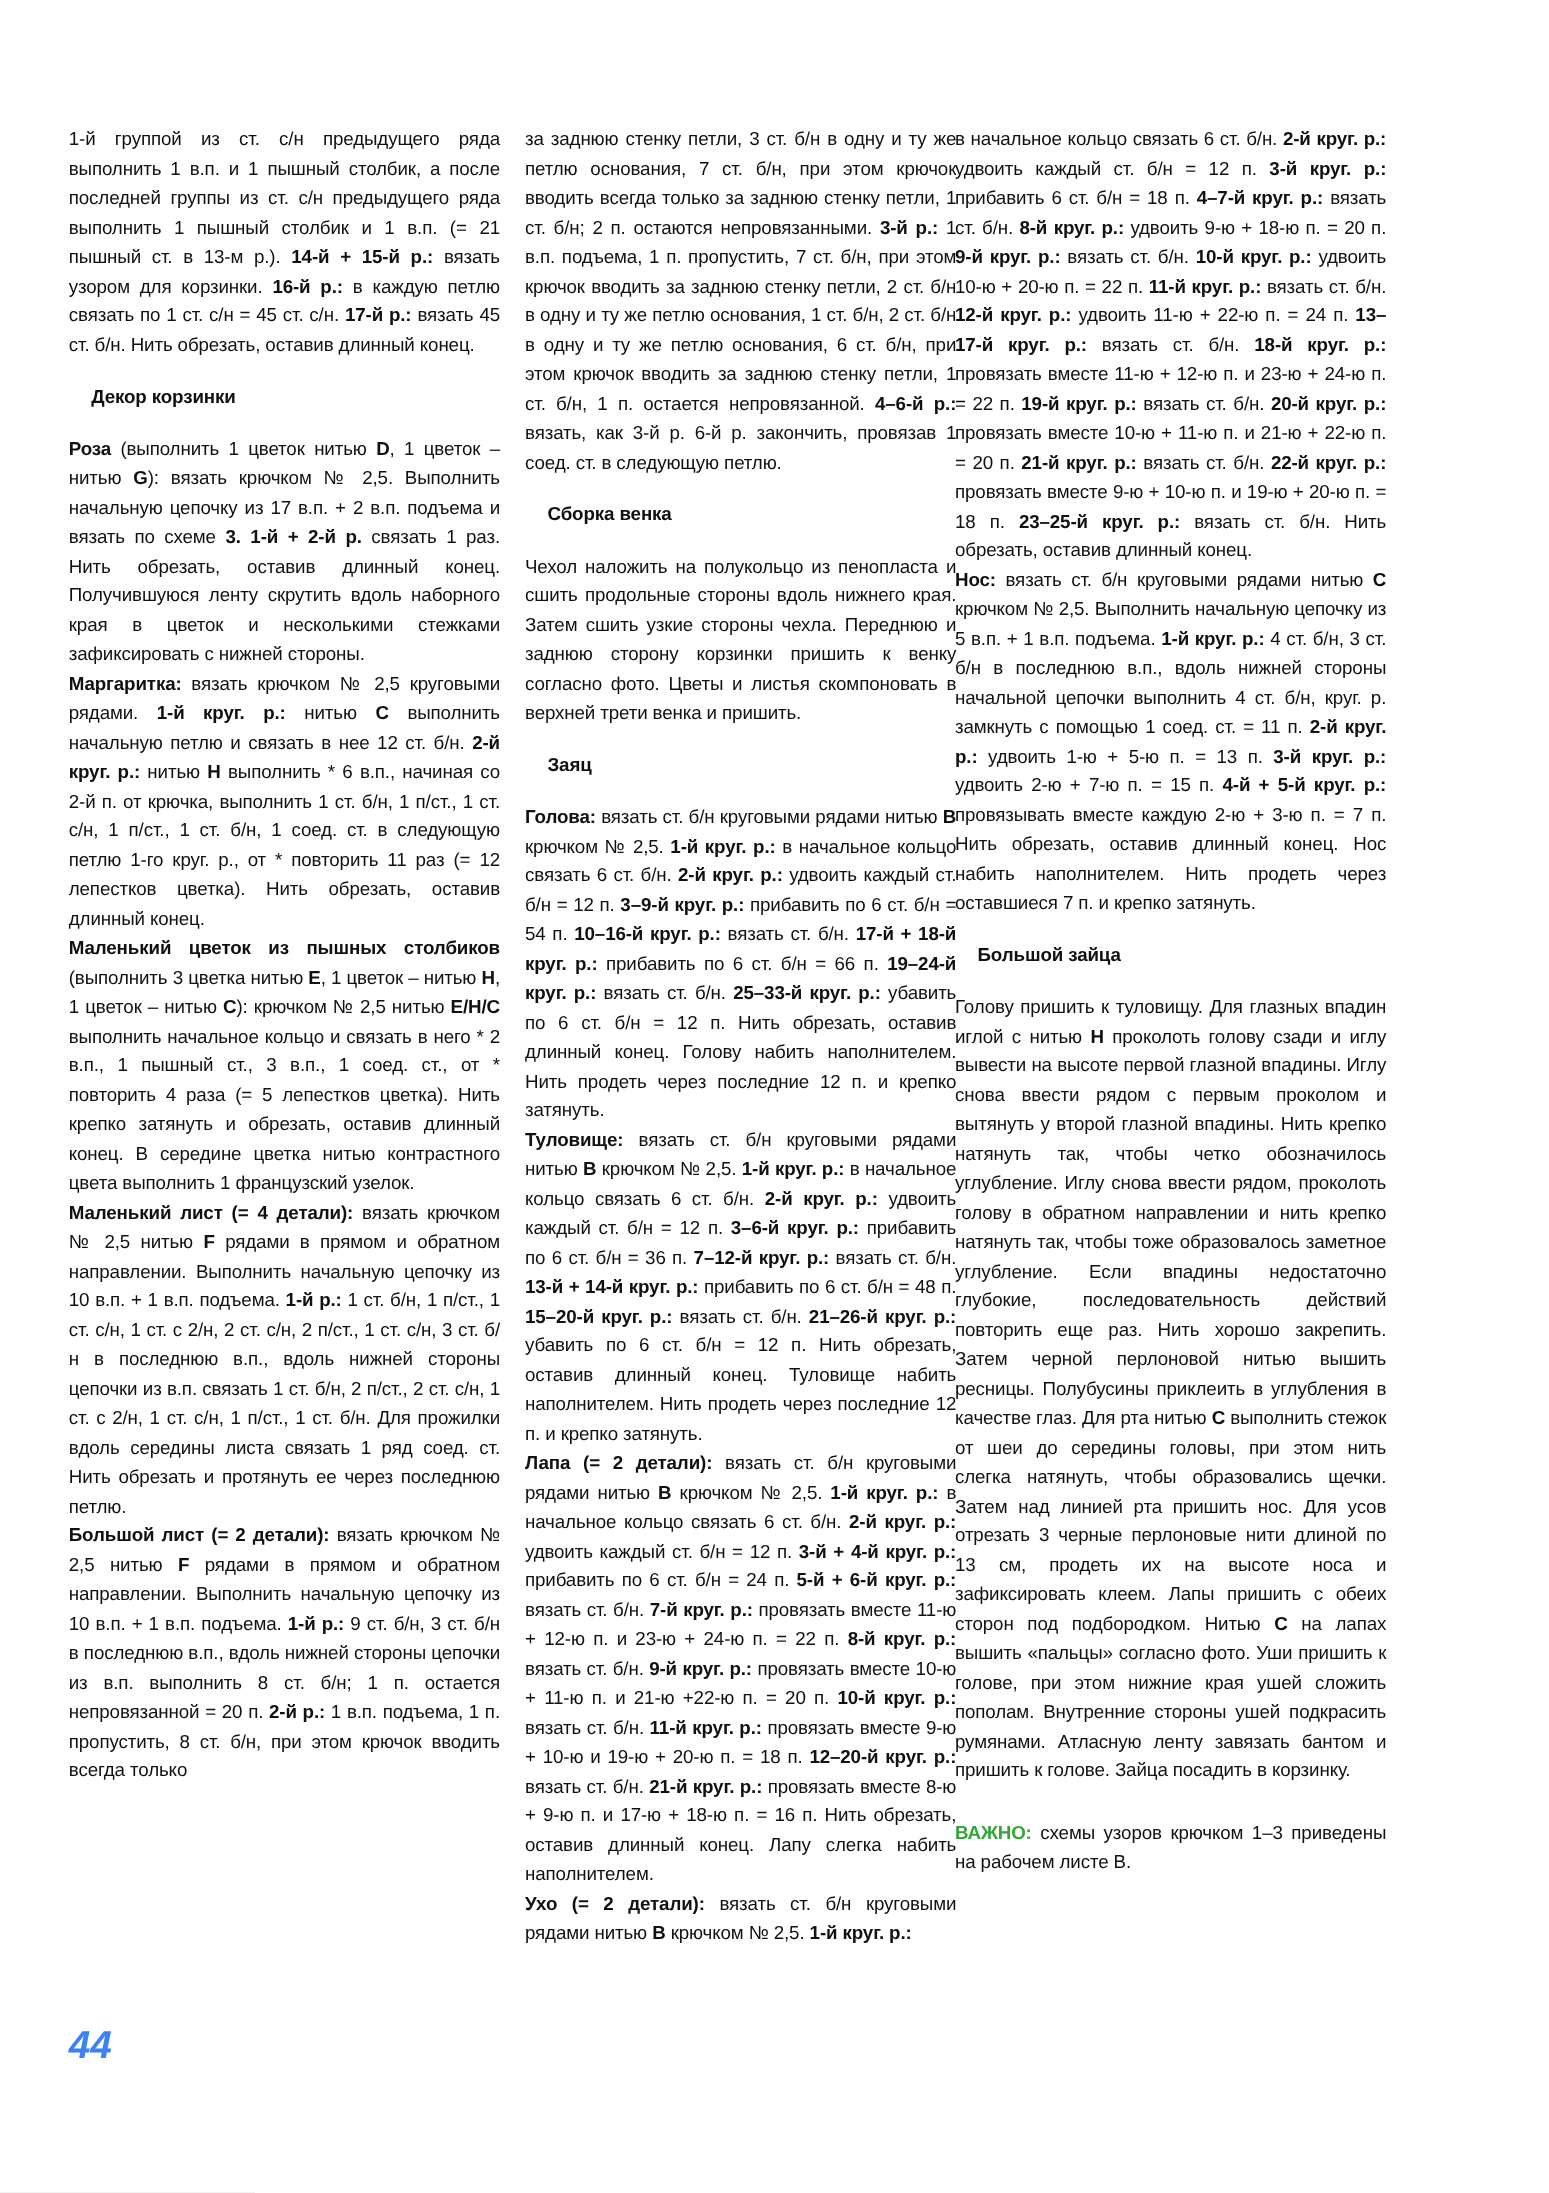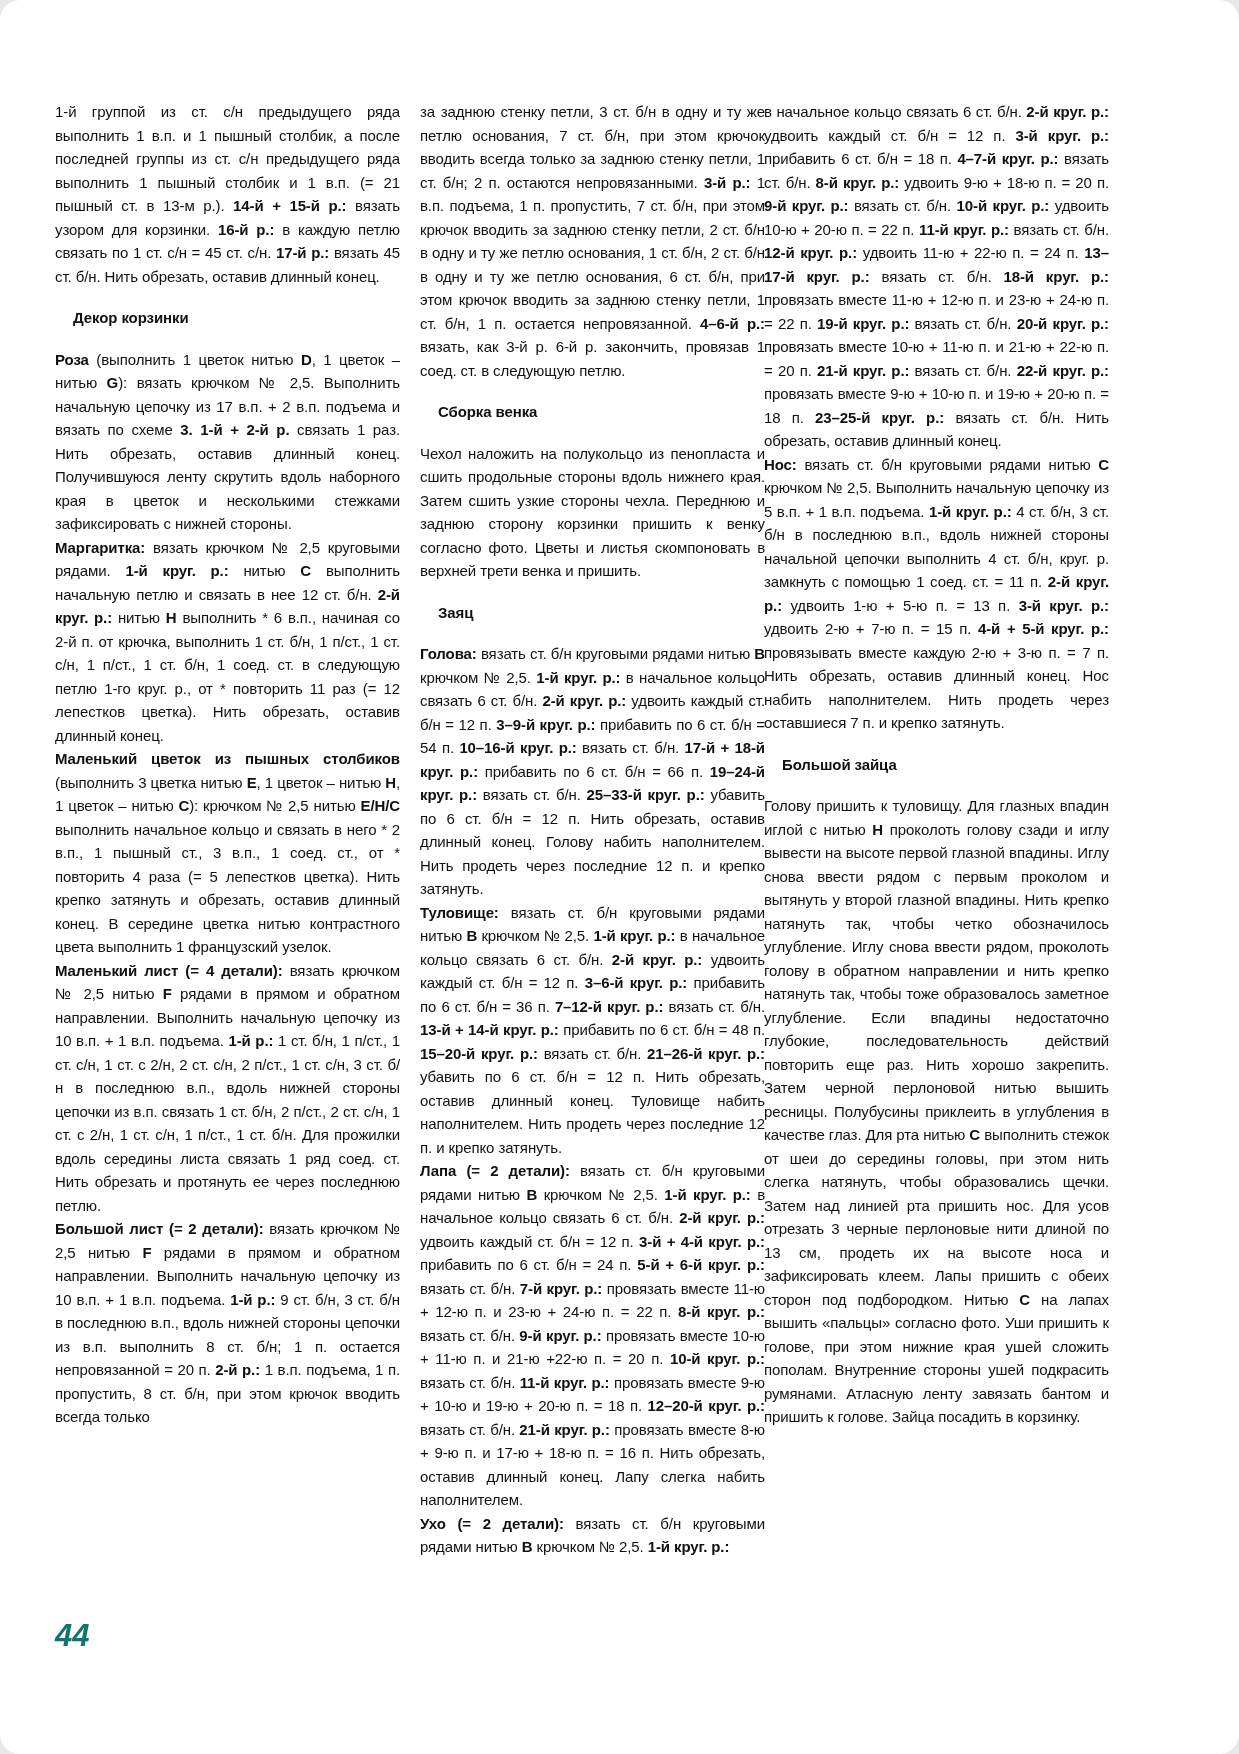--- a/index.html
+++ b/index.html
@@ -4,21 +4,20 @@
 <style>
   html,body { margin:0; padding:0; background:#e8e8e8; }
   .page {
     position:relative;
     width:1239px; height:1754px;
     margin:0 auto;
     background:#ffffff;
     font-family:"Liberation Sans", "DejaVu Sans", sans-serif;
     color:#111111;
     overflow:hidden;
-    border-radius:20px;
   }
   .col {
     position:absolute;
     top:100px;
     width:345px;
     font-size:15px;
     line-height:23.5px;
     letter-spacing:-0.1px;
     text-align:justify;
     text-justify:inter-word;
@@ -36,21 +35,21 @@
   .para b { font-weight:bold; }
   .important { margin-top:26px; }
   .green-bold { font-weight:bold; }
   .page-number {
     position:absolute;
     left:55px;
     top:1618px;
     font-size:31px;
     font-style:italic;
     font-weight:600;
-    color:#0f766e;
+    color:#3b82f6;
   }
 </style>
 </head>
 <body>
 
 <div class="page">
   <div class="col col-1">
       <p class="para">1-й группой из ст. с/н предыдущего ряда выполнить 1 в.п. и 1 пышный столбик, а после последней группы из ст. с/н предыдущего ряда выполнить 1 пышный столбик и 1 в.п. (= 21 пышный ст. в 13-м р.). <b>14-й + 15-й р.:</b> вязать узором для корзинки. <b>16-й р.:</b> в каждую петлю связать по 1 ст. с/н = 45 ст. с/н. <b>17-й р.:</b> вязать 45 ст. б/н. Нить обрезать, оставив длинный конец.</p>
       <h3 class="head">Декор корзинки</h3>
       <p class="para"><b>Роза</b> (выполнить 1 цветок нитью <b>D</b>, 1 цветок – нитью <b>G</b>): вязать крючком № 2,5. Выполнить начальную цепочку из 17 в.п. + 2 в.п. подъема и вязать по схеме <b>3. 1-й + 2-й р.</b> связать 1 раз. Нить обрезать, оставив длинный конец. Получившуюся ленту скрутить вдоль наборного края в цветок и несколькими стежками зафиксировать с нижней стороны.</p>
@@ -67,15 +66,16 @@
       <p class="para"><b>Голова:</b> вязать ст. б/н круговыми рядами нитью <b>B</b> крючком № 2,5. <b>1-й круг. р.:</b> в начальное кольцо связать 6 ст. б/н. <b>2-й круг. р.:</b> удвоить каждый ст. б/н = 12 п. <b>3–9-й круг. р.:</b> прибавить по 6 ст. б/н = 54 п. <b>10–16-й круг. р.:</b> вязать ст. б/н. <b>17-й + 18-й круг. р.:</b> прибавить по 6 ст. б/н = 66 п. <b>19–24-й круг. р.:</b> вязать ст. б/н. <b>25–33-й круг. р.:</b> убавить по 6 ст. б/н = 12 п. Нить обрезать, оставив длинный конец. Голову набить наполнителем. Нить продеть через последние 12 п. и крепко затянуть.</p>
       <p class="para"><b>Туловище:</b> вязать ст. б/н круговыми рядами нитью <b>B</b> крючком № 2,5. <b>1-й круг. р.:</b> в начальное кольцо связать 6 ст. б/н. <b>2-й круг. р.:</b> удвоить каждый ст. б/н = 12 п. <b>3–6-й круг. р.:</b> прибавить по 6 ст. б/н = 36 п. <b>7–12-й круг. р.:</b> вязать ст. б/н. <b>13-й + 14-й круг. р.:</b> прибавить по 6 ст. б/н = 48 п. <b>15–20-й круг. р.:</b> вязать ст. б/н. <b>21–26-й круг. р.:</b> убавить по 6 ст. б/н = 12 п. Нить обрезать, оставив длинный конец. Туловище набить наполнителем. Нить продеть через последние 12 п. и крепко затянуть.</p>
       <p class="para"><b>Лапа (= 2 детали):</b> вязать ст. б/н круговыми рядами нитью <b>B</b> крючком № 2,5. <b>1-й круг. р.:</b> в начальное кольцо связать 6 ст. б/н. <b>2-й круг. р.:</b> удвоить каждый ст. б/н = 12 п. <b>3-й + 4-й круг. р.:</b> прибавить по 6 ст. б/н = 24 п. <b>5-й + 6-й круг. р.:</b> вязать ст. б/н. <b>7-й круг. р.:</b> провязать вместе 11-ю + 12-ю п. и 23-ю + 24-ю п. = 22 п. <b>8-й круг. р.:</b> вязать ст. б/н. <b>9-й круг. р.:</b> провязать вместе 10-ю + 11-ю п. и 21-ю +22-ю п. = 20 п. <b>10-й круг. р.:</b> вязать ст. б/н. <b>11-й круг. р.:</b> провязать вместе 9-ю + 10-ю и 19-ю + 20-ю п. = 18 п. <b>12–20-й круг. р.:</b> вязать ст. б/н. <b>21-й круг. р.:</b> провязать вместе 8-ю + 9-ю п. и 17-ю + 18-ю п. = 16 п. Нить обрезать, оставив длинный конец. Лапу слегка набить наполнителем.</p>
       <p class="para"><b>Ухо (= 2 детали):</b> вязать ст. б/н круговыми рядами нитью <b>B</b> крючком № 2,5. <b>1-й круг. р.:</b></p>
     </div>
   <div class="col col-3">
       <p class="para">в начальное кольцо связать 6 ст. б/н. <b>2-й круг. р.:</b> удвоить каждый ст. б/н = 12 п. <b>3-й круг. р.:</b> прибавить 6 ст. б/н = 18 п. <b>4–7-й круг. р.:</b> вязать ст. б/н. <b>8-й круг. р.:</b> удвоить 9-ю + 18-ю п. = 20 п. <b>9-й круг. р.:</b> вязать ст. б/н. <b>10-й круг. р.:</b> удвоить 10-ю + 20-ю п. = 22 п. <b>11-й круг. р.:</b> вязать ст. б/н. <b>12-й круг. р.:</b> удвоить 11-ю + 22-ю п. = 24 п. <b>13–17-й круг. р.:</b> вязать ст. б/н. <b>18-й круг. р.:</b> провязать вместе 11-ю + 12-ю п. и 23-ю + 24-ю п. = 22 п. <b>19-й круг. р.:</b> вязать ст. б/н. <b>20-й круг. р.:</b> провязать вместе 10-ю + 11-ю п. и 21-ю + 22-ю п. = 20 п. <b>21-й круг. р.:</b> вязать ст. б/н. <b>22-й круг. р.:</b> провязать вместе 9-ю + 10-ю п. и 19-ю + 20-ю п. = 18 п. <b>23–25-й круг. р.:</b> вязать ст. б/н. Нить обрезать, оставив длинный конец.</p>
       <p class="para"><b>Нос:</b> вязать ст. б/н круговыми рядами нитью <b>C</b> крючком № 2,5. Выполнить начальную цепочку из 5 в.п. + 1 в.п. подъема. <b>1-й круг. р.:</b> 4 ст. б/н, 3 ст. б/н в последнюю в.п., вдоль нижней стороны начальной цепочки выполнить 4 ст. б/н, круг. р. замкнуть с помощью 1 соед. ст. = 11 п. <b>2-й круг. р.:</b> удвоить 1-ю + 5-ю п. = 13 п. <b>3-й круг. р.:</b> удвоить 2-ю + 7-ю п. = 15 п. <b>4-й + 5-й круг. р.:</b> провязывать вместе каждую 2-ю + 3-ю п. = 7 п. Нить обрезать, оставив длинный конец. Нос набить наполнителем. Нить продеть через оставшиеся 7 п. и крепко затянуть.</p>
       <h3 class="head">Большой зайца</h3>
       <p class="para">Голову пришить к туловищу. Для глазных впадин иглой с нитью <b>H</b> проколоть голову сзади и иглу вывести на высоте первой глазной впадины. Иглу снова ввести рядом с первым проколом и вытянуть у второй глазной впадины. Нить крепко натянуть так, чтобы четко обозначилось углубление. Иглу снова ввести рядом, проколоть голову в обратном направлении и нить крепко натянуть так, чтобы тоже образовалось заметное углубление. Если впадины недостаточно глубокие, последовательность действий повторить еще раз. Нить хорошо закрепить. Затем черной перлоновой нитью вышить ресницы. Полубусины приклеить в углубления в качестве глаз. Для рта нитью <b>C</b> выполнить стежок от шеи до середины головы, при этом нить слегка натянуть, чтобы образовались щечки. Затем над линией рта пришить нос. Для усов отрезать 3 черные перлоновые нити длиной по 13 см, продеть их на высоте носа и зафиксировать клеем. Лапы пришить с обеих сторон под подбородком. Нитью <b>C</b> на лапах вышить «пальцы» согласно фото. Уши пришить к голове, при этом нижние края ушей сложить пополам. Внутренние стороны ушей подкрасить румянами. Атласную ленту завязать бантом и пришить к голове. Зайца посадить в корзинку.</p>
+      <p class="para important"><span class="green-bold" style="color: rgb(52, 166, 60);">ВАЖНО:</span> схемы узоров крючком 1–3 приведены на рабочем листе B.</p>
     </div>
   <div class="page-number">44</div>
 </div>
 
 </body></html>

